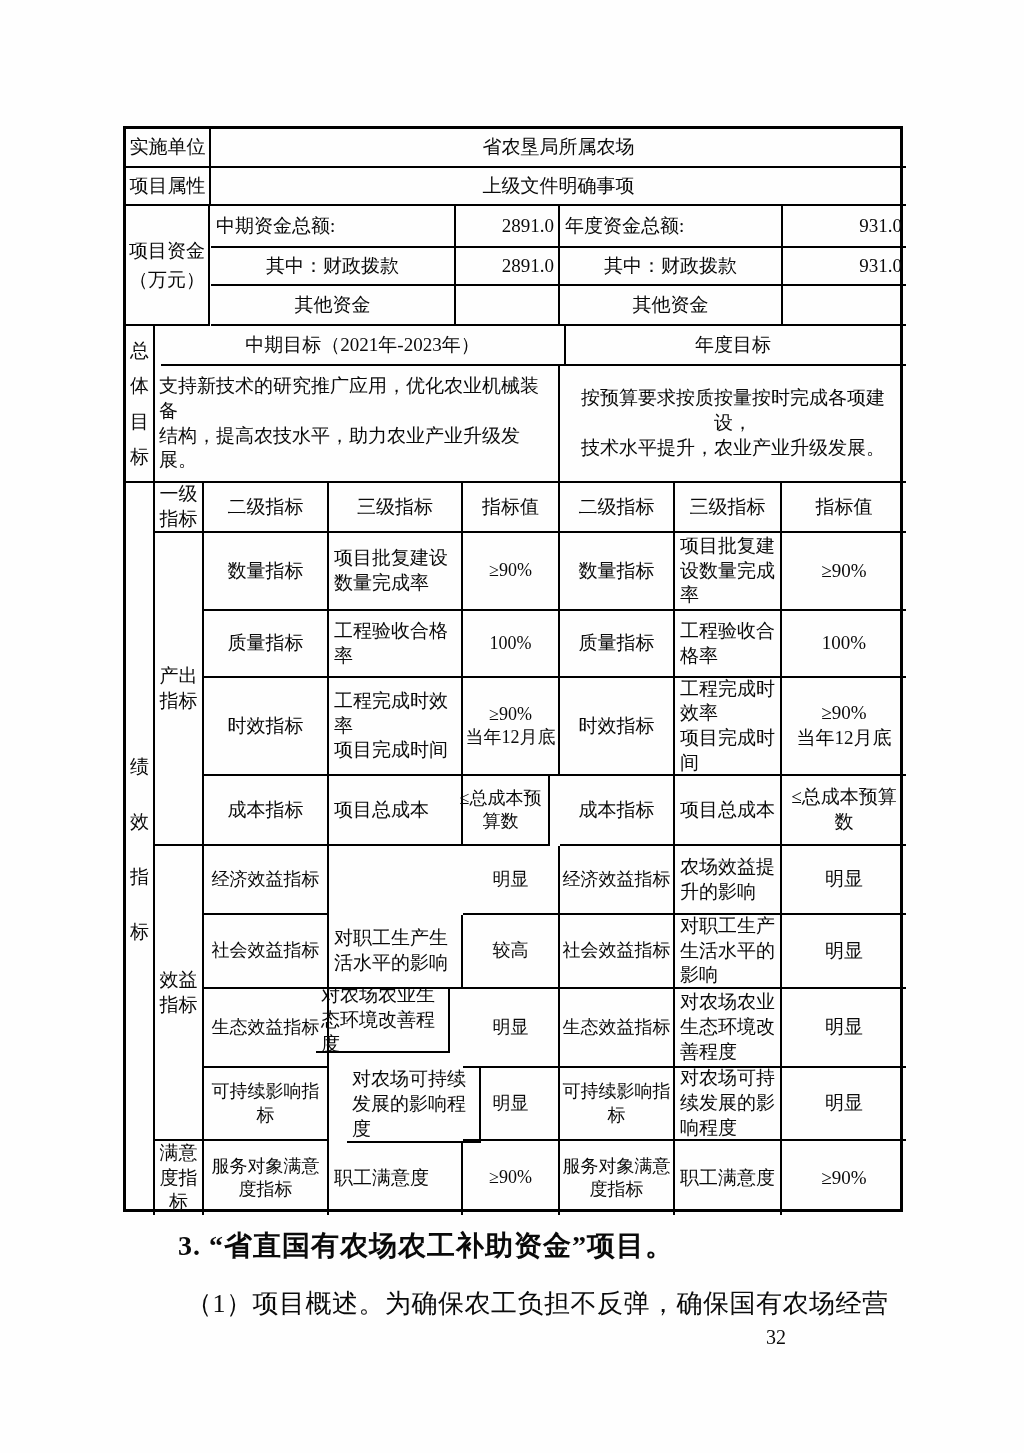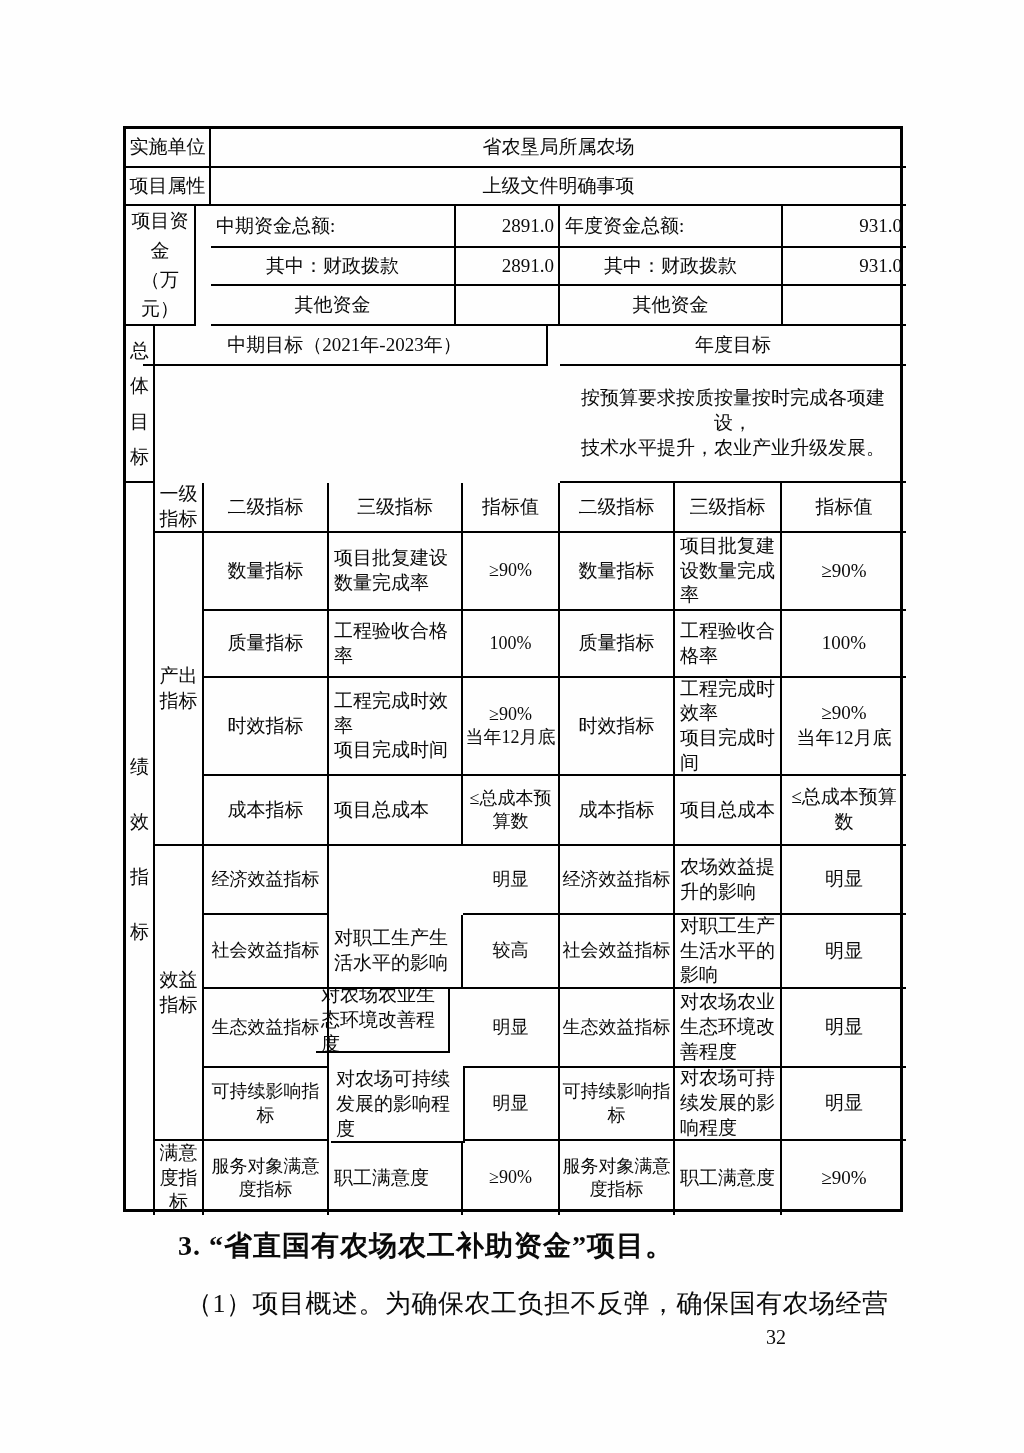--- a/index.html
+++ b/index.html
@@ -29,43 +29,45 @@
 <body>
 
 <div class="page">
   <div class="tbl">
 
     <div class="c" style="left:0;top:0;width:85px;height:39px">实施单位</div>
     <div class="c rr" style="left:85px;top:0;width:695px;height:39px">省农垦局所属农场</div>
     <div class="c" style="left:0;top:39px;width:85px;height:38px">项目属性</div>
     <div class="c rr" style="left:85px;top:39px;width:695px;height:38px">上级文件明确事项</div>
 
-    <div class="c fundlbl" style="left:0;top:77px;width:70px;height:120px">项目资金
+    <div class="c fundlbl" style="left:0;top:77px;width:84px;height:120px">项目资金
 （万元）</div>
     <div class="c lt" style="left:85px;top:77px;width:245px;height:42px">中期资金总额:</div>
     <div class="c rt" style="left:330px;top:77px;width:104px;height:42px">2891.0</div>
     <div class="c lt" style="left:434px;top:77px;width:223px;height:42px">年度资金总额:</div>
     <div class="c rt rr" style="left:657px;top:77px;width:123px;height:42px">931.0</div>
 
     <div class="c" style="left:85px;top:119px;width:245px;height:38px">其中：财政拨款</div>
     <div class="c rt" style="left:330px;top:119px;width:104px;height:38px">2891.0</div>
     <div class="c" style="left:434px;top:119px;width:223px;height:38px">其中：财政拨款</div>
     <div class="c rt rr" style="left:657px;top:119px;width:123px;height:38px">931.0</div>
 
     <div class="c" style="left:85px;top:157px;width:245px;height:40px">其他资金</div>
     <div class="c" style="left:330px;top:157px;width:104px;height:40px"></div>
     <div class="c" style="left:434px;top:157px;width:223px;height:40px">其他资金</div>
     <div class="c rr" style="left:657px;top:157px;width:123px;height:40px"></div>
 
     <div class="c vlabel" style="left:0;top:197px;width:29px;height:157px">总
 体
 目
 标</div>
-    <div class="c" style="left:17px;top:197px;width:405px;height:40px">中期目标（2021年-2023年）</div>
+    <div class="c" style="left:35px;top:197px;width:405px;height:40px">中期目标（2021年-2023年）</div>
     <div class="c rr" style="left:434px;top:197px;width:346px;height:40px">年度目标</div>
+    <div class="c lt goaltxt" style="left:29px;top:237px;width:405px;height:117px">支持新技术的研究推广应用，优化农业机械装备
+结构，提高农技水平，助力农业产业升级发展。</div>
     <div class="c rr goaltxt" style="left:434px;top:237px;width:346px;height:117px">按预算要求按质按量按时完成各项建设，
 技术水平提升，农业产业升级发展。</div>
 
     <div class="c vlabel2 bb" style="left:0;top:354px;width:29px;height:732px">绩
 效
 指
 标</div>
 
     <div class="c" style="left:29px;top:354px;width:49px;height:50px">一级
 指标</div>
@@ -112,21 +114,21 @@
     <div class="c" style="left:434px;top:549px;width:115px;height:98px">时效指标</div>
     <div class="c l3" style="left:549px;top:549px;width:107px;height:98px">工程完成时
 效率
 项目完成时
 间</div>
     <div class="c rr" style="left:656px;top:549px;width:124px;height:98px">≥90%
 当年12月底</div>
 
     <div class="c" style="left:78px;top:647px;width:125px;height:70px">成本指标</div>
     <div class="c l3" style="left:203px;top:647px;width:134px;height:70px">项目总成本</div>
-    <div class="c vv" style="left:337px;top:647px;width:97px;height:70px">≤总成本预
+    <div class="c vv" style="left:327px;top:647px;width:97px;height:70px">≤总成本预
 算数</div>
     <div class="c" style="left:434px;top:647px;width:115px;height:70px">成本指标</div>
     <div class="c l3" style="left:549px;top:647px;width:107px;height:70px">项目总成本</div>
     <div class="c rr" style="left:656px;top:647px;width:124px;height:70px">≤总成本预算
 数</div>
 
     <div class="c vv" style="left:78px;top:717px;width:125px;height:69px">经济效益指标</div>
     <div class="c vv" style="left:337px;top:717px;width:97px;height:69px">明显</div>
     <div class="c vv" style="left:434px;top:717px;width:115px;height:69px">经济效益指标</div>
     <div class="c l3" style="left:549px;top:717px;width:107px;height:69px">农场效益提
@@ -149,21 +151,21 @@
 度</div>
     <div class="c vv" style="left:337px;top:860px;width:97px;height:79px">明显</div>
     <div class="c vv" style="left:434px;top:860px;width:115px;height:79px">生态效益指标</div>
     <div class="c l3" style="left:549px;top:860px;width:107px;height:79px">对农场农业
 生态环境改
 善程度</div>
     <div class="c rr" style="left:656px;top:860px;width:124px;height:79px">明显</div>
 
     <div class="c vv" style="left:78px;top:939px;width:125px;height:73px">可持续影响指
 标</div>
-    <div class="c l3" style="left:205px;top:939px;width:134px;height:75px">对农场可持续
+    <div class="c l3" style="left:221px;top:939px;width:134px;height:75px">对农场可持续
 发展的影响程
 度</div>
     <div class="c vv" style="left:337px;top:939px;width:97px;height:73px">明显</div>
     <div class="c vv" style="left:434px;top:939px;width:115px;height:73px">可持续影响指
 标</div>
     <div class="c l3" style="left:549px;top:939px;width:107px;height:73px">对农场可持
 续发展的影
 响程度</div>
     <div class="c rr" style="left:656px;top:939px;width:124px;height:73px">明显</div>
 

